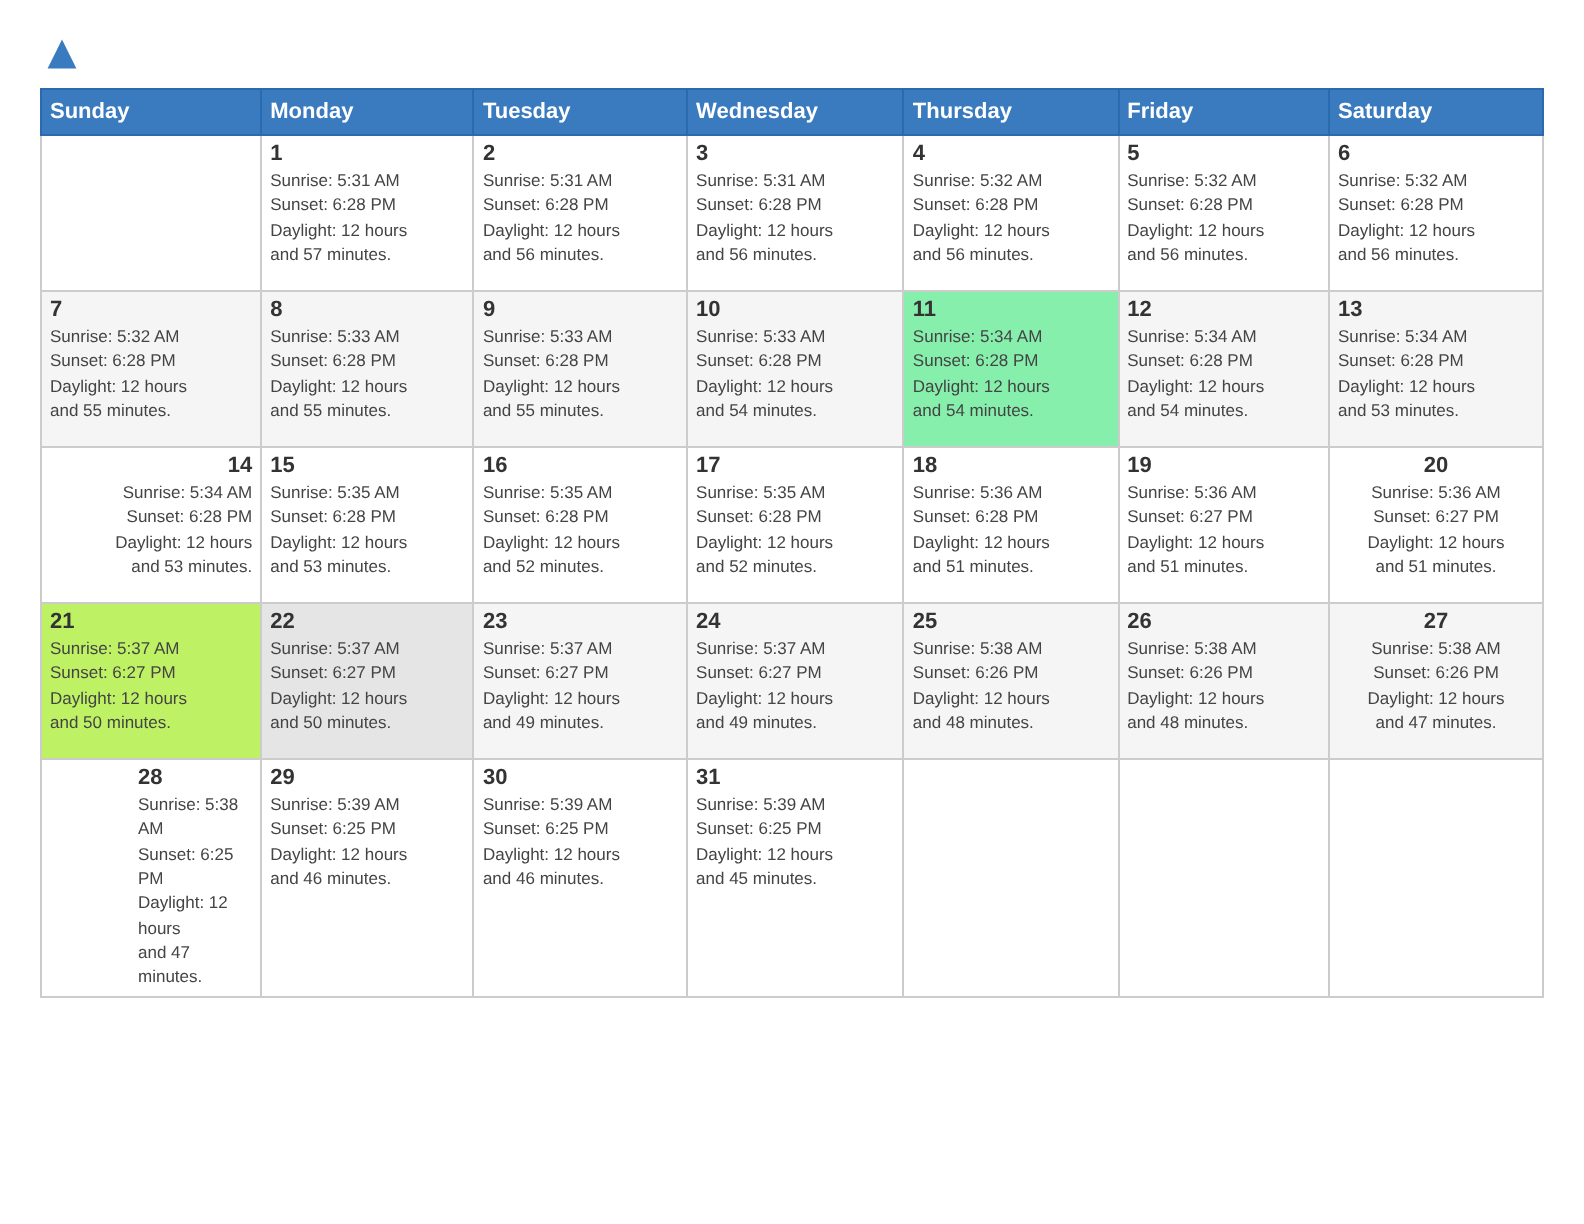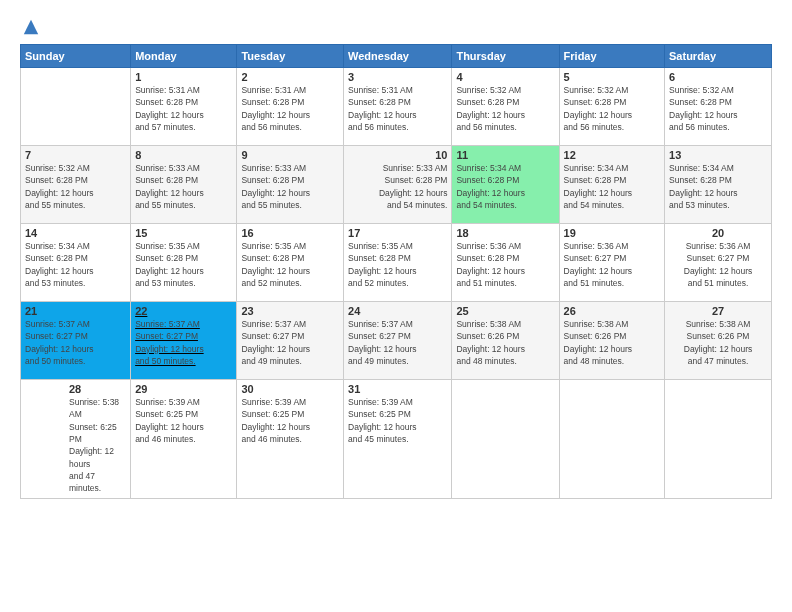--- a/index.html
+++ b/index.html
@@ -170,39 +170,39 @@
             <div class="day-info">Sunrise: 5:32 AM<br>Sunset: 6:28 PM<br>Daylight: 12 hours<br>and 55 minutes.</div>
           </td>
           <td style="background: rgb(245, 245, 245);">
             <span class="day-num">8</span>
             <div class="day-info">Sunrise: 5:33 AM<br>Sunset: 6:28 PM<br>Daylight: 12 hours<br>and 55 minutes.</div>
           </td>
           <td style="background: rgb(245, 245, 245);">
             <span class="day-num">9</span>
             <div class="day-info">Sunrise: 5:33 AM<br>Sunset: 6:28 PM<br>Daylight: 12 hours<br>and 55 minutes.</div>
           </td>
-          <td style="background: rgb(245, 245, 245); text-align: right;">
+          <td style="background: rgb(245, 245, 245);">
             <span class="day-num">10</span>
             <div class="day-info">Sunrise: 5:33 AM<br>Sunset: 6:28 PM<br>Daylight: 12 hours<br>and 54 minutes.</div>
           </td>
           <td style="background: #86efac;">
             <span class="day-num">11</span>
             <div class="day-info">Sunrise: 5:34 AM<br>Sunset: 6:28 PM<br>Daylight: 12 hours<br>and 54 minutes.</div>
           </td>
           <td style="background: rgb(245, 245, 245);">
             <span class="day-num">12</span>
             <div class="day-info">Sunrise: 5:34 AM<br>Sunset: 6:28 PM<br>Daylight: 12 hours<br>and 54 minutes.</div>
           </td>
           <td style="background: rgb(245, 245, 245);">
             <span class="day-num">13</span>
             <div class="day-info">Sunrise: 5:34 AM<br>Sunset: 6:28 PM<br>Daylight: 12 hours<br>and 53 minutes.</div>
           </td>
         </tr>
         <tr>
-          <td style="background: rgb(255, 255, 255);">
+          <td style="background: rgb(255, 255, 255); text-align: right;">
             <span class="day-num">14</span>
             <div class="day-info">Sunrise: 5:34 AM<br>Sunset: 6:28 PM<br>Daylight: 12 hours<br>and 53 minutes.</div>
           </td>
           <td style="background: rgb(255, 255, 255);">
             <span class="day-num">15</span>
             <div class="day-info">Sunrise: 5:35 AM<br>Sunset: 6:28 PM<br>Daylight: 12 hours<br>and 53 minutes.</div>
           </td>
           <td style="background: rgb(255, 255, 255);">
             <span class="day-num">16</span>
             <div class="day-info">Sunrise: 5:35 AM<br>Sunset: 6:28 PM<br>Daylight: 12 hours<br>and 52 minutes.</div>
@@ -218,25 +218,25 @@
           <td style="background: rgb(255, 255, 255); margin-top: 27px;">
             <span class="day-num">19</span>
             <div class="day-info">Sunrise: 5:36 AM<br>Sunset: 6:27 PM<br>Daylight: 12 hours<br>and 51 minutes.</div>
           </td>
           <td style="background: rgb(255, 255, 255); text-align: center;">
             <span class="day-num">20</span>
             <div class="day-info">Sunrise: 5:36 AM<br>Sunset: 6:27 PM<br>Daylight: 12 hours<br>and 51 minutes.</div>
           </td>
         </tr>
         <tr>
-          <td style="background: #0ea5e9;">
+          <td style="background: #bef264;">
             <span class="day-num">21</span>
             <div class="day-info">Sunrise: 5:37 AM<br>Sunset: 6:27 PM<br>Daylight: 12 hours<br>and 50 minutes.</div>
           </td>
-          <td style="background: #0ea5e9; text-decoration: underline;">
+          <td style="background: #e5e5e5;">
             <span class="day-num">22</span>
             <div class="day-info">Sunrise: 5:37 AM<br>Sunset: 6:27 PM<br>Daylight: 12 hours<br>and 50 minutes.</div>
           </td>
           <td style="background: rgb(245, 245, 245);">
             <span class="day-num">23</span>
             <div class="day-info">Sunrise: 5:37 AM<br>Sunset: 6:27 PM<br>Daylight: 12 hours<br>and 49 minutes.</div>
           </td>
           <td style="background: rgb(245, 245, 245);">
             <span class="day-num">24</span>
             <div class="day-info">Sunrise: 5:37 AM<br>Sunset: 6:27 PM<br>Daylight: 12 hours<br>and 49 minutes.</div>

